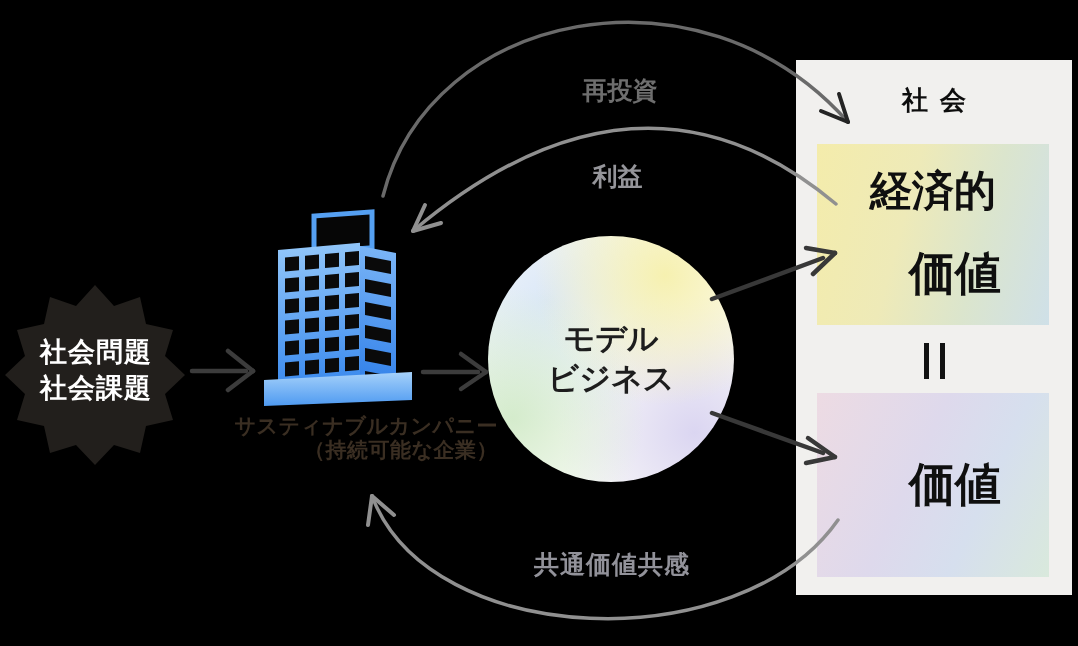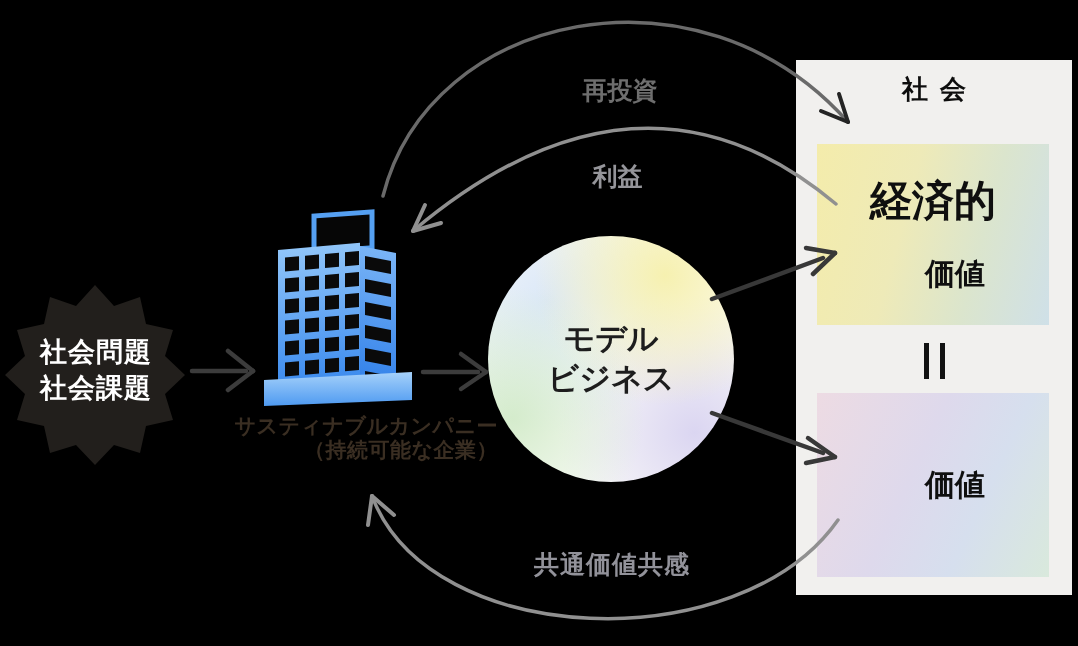--- a/index.html
+++ b/index.html
@@ -10,38 +10,38 @@
   }
   .stage * { box-sizing:border-box; }
   svg.layer { position:absolute; left:0; top:0; pointer-events:none; }
 
   
   .panel {
     position:absolute; left:796px; top:60px; width:276px; height:535px;
     background:#f1f0ee; z-index:1;
   }
   .panel-title {
-    position:absolute; top:12px; left:0; right:0; text-align:center;
+    position:absolute; top:23px; left:0; right:0; text-align:center;
     font-size:26px; font-weight:800; color:#0d0d0d;
     letter-spacing:12px; text-indent:12px;
   }
   .value-box {
     position:absolute; left:21px; width:232px;
     display:flex; flex-direction:column; align-items:center; justify-content:center;gap:32px;
   }
   .value-box.econ {
     top:84px; height:181px;
     background:linear-gradient(105deg,#f4ecab 0%,#eeeab8 38%,#dbe5cd 68%,#cfe0e8 100%);
   }
   .value-box.social {
     top:333px; height:184px;
     background:linear-gradient(115deg,#eddbe3 0%,#ded9ec 42%,#d6dfee 68%,#d9e9dc 100%);
   }
   .box-l1 { font-size:42px; font-weight:800; color:#0f0f0f; line-height:1.12; }
-  .box-l2 { font-size:30px; font-weight:800; color:#0f0f0f; line-height:1.2;margin-left:44px; }
+  .box-l2 { font-size:46px; font-weight:800; color:#0f0f0f; line-height:1.2;margin-left:44px; }
   .equals {
     position:absolute; top:283px; left:0; width:276px; height:36px;
     display:flex; justify-content:center; gap:11px;
   }
   .equals i { display:block; width:5px; height:36px; background:#121212; }
 
   
   .bm-circle {
     position:absolute; left:488px; top:236px; width:246px; height:246px;
     border-radius:50%; z-index:2;

